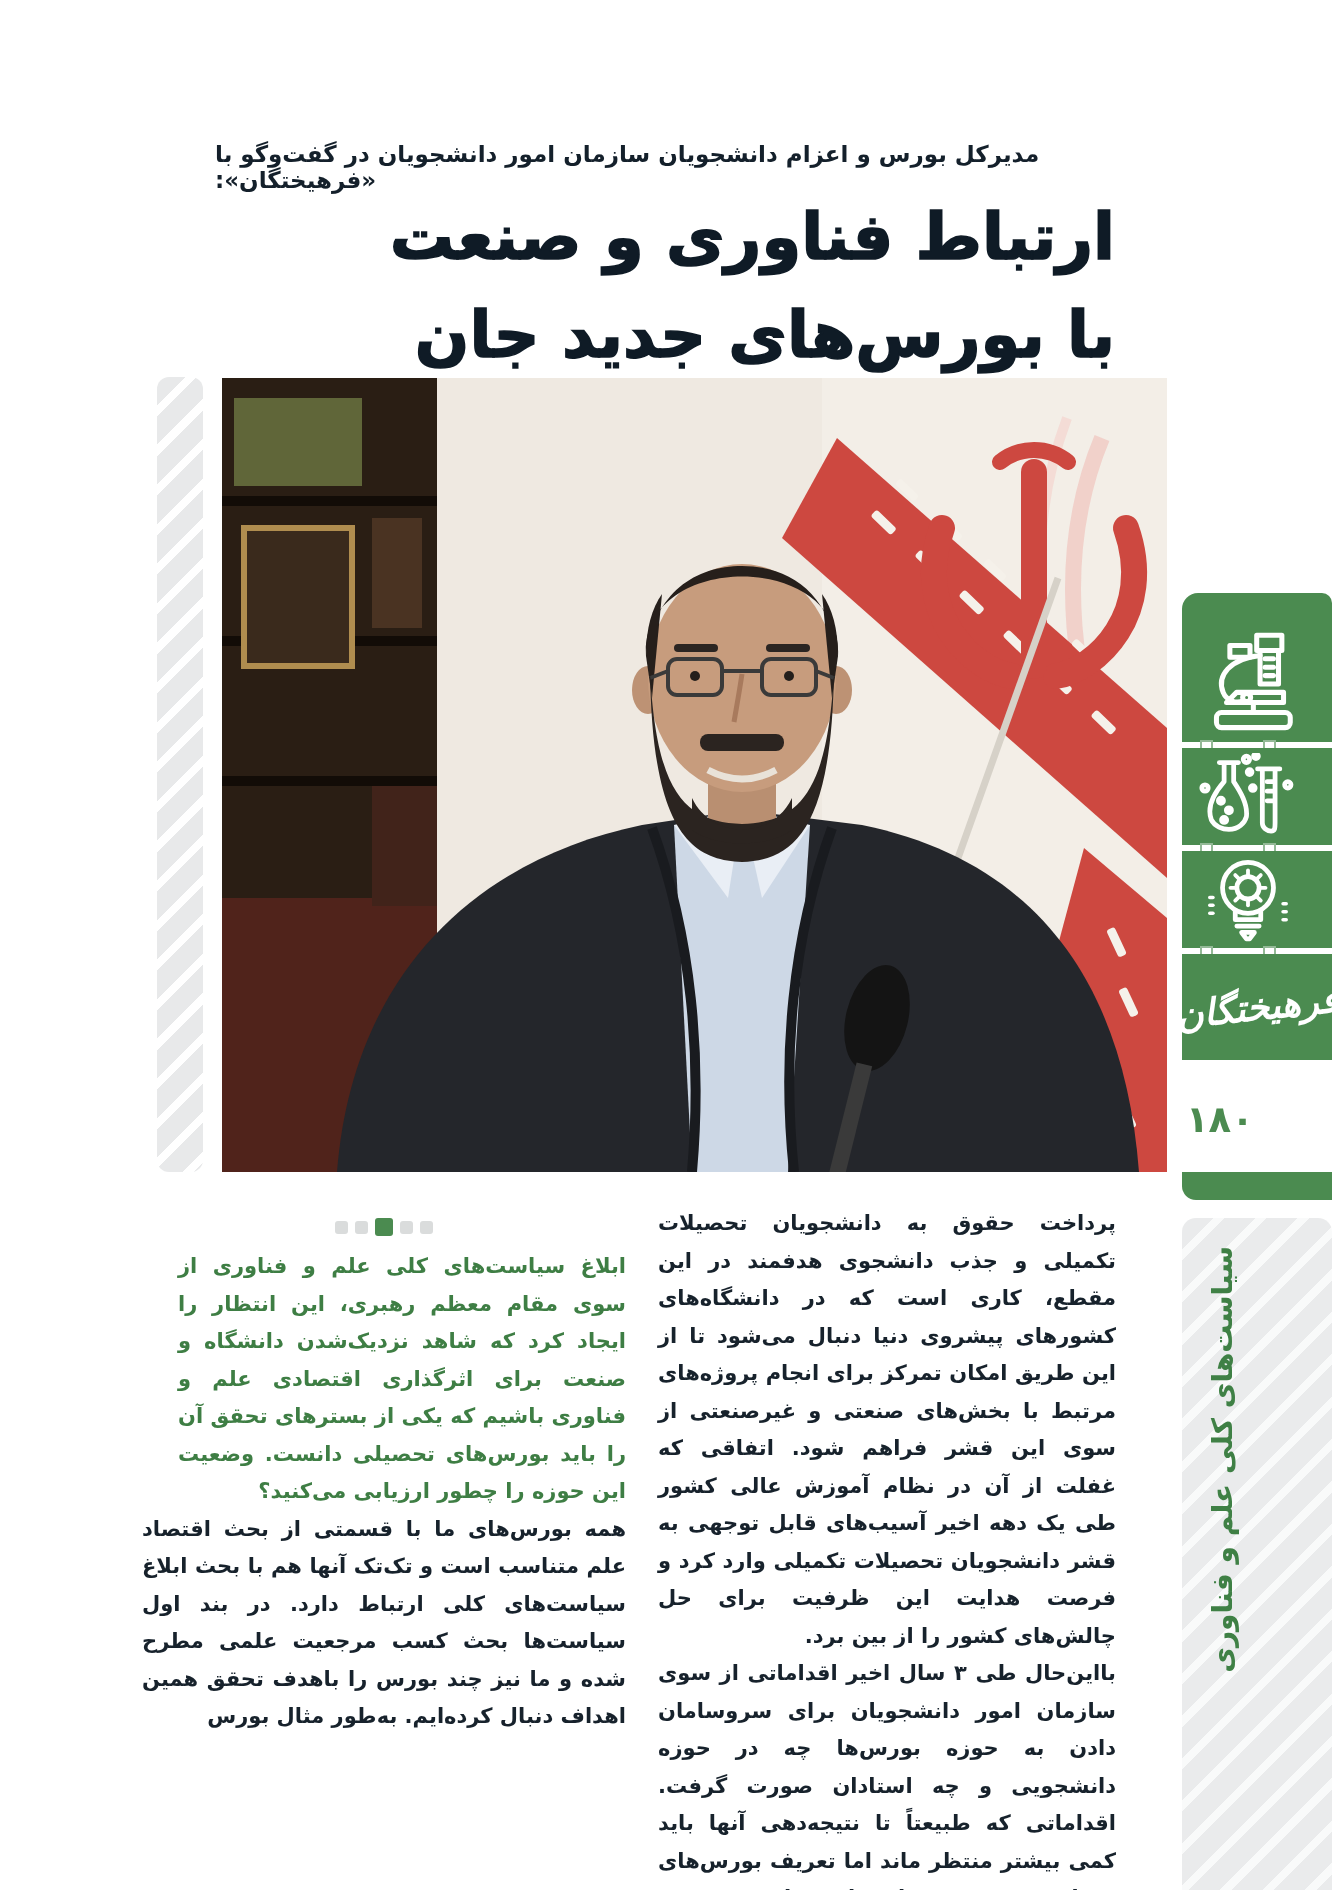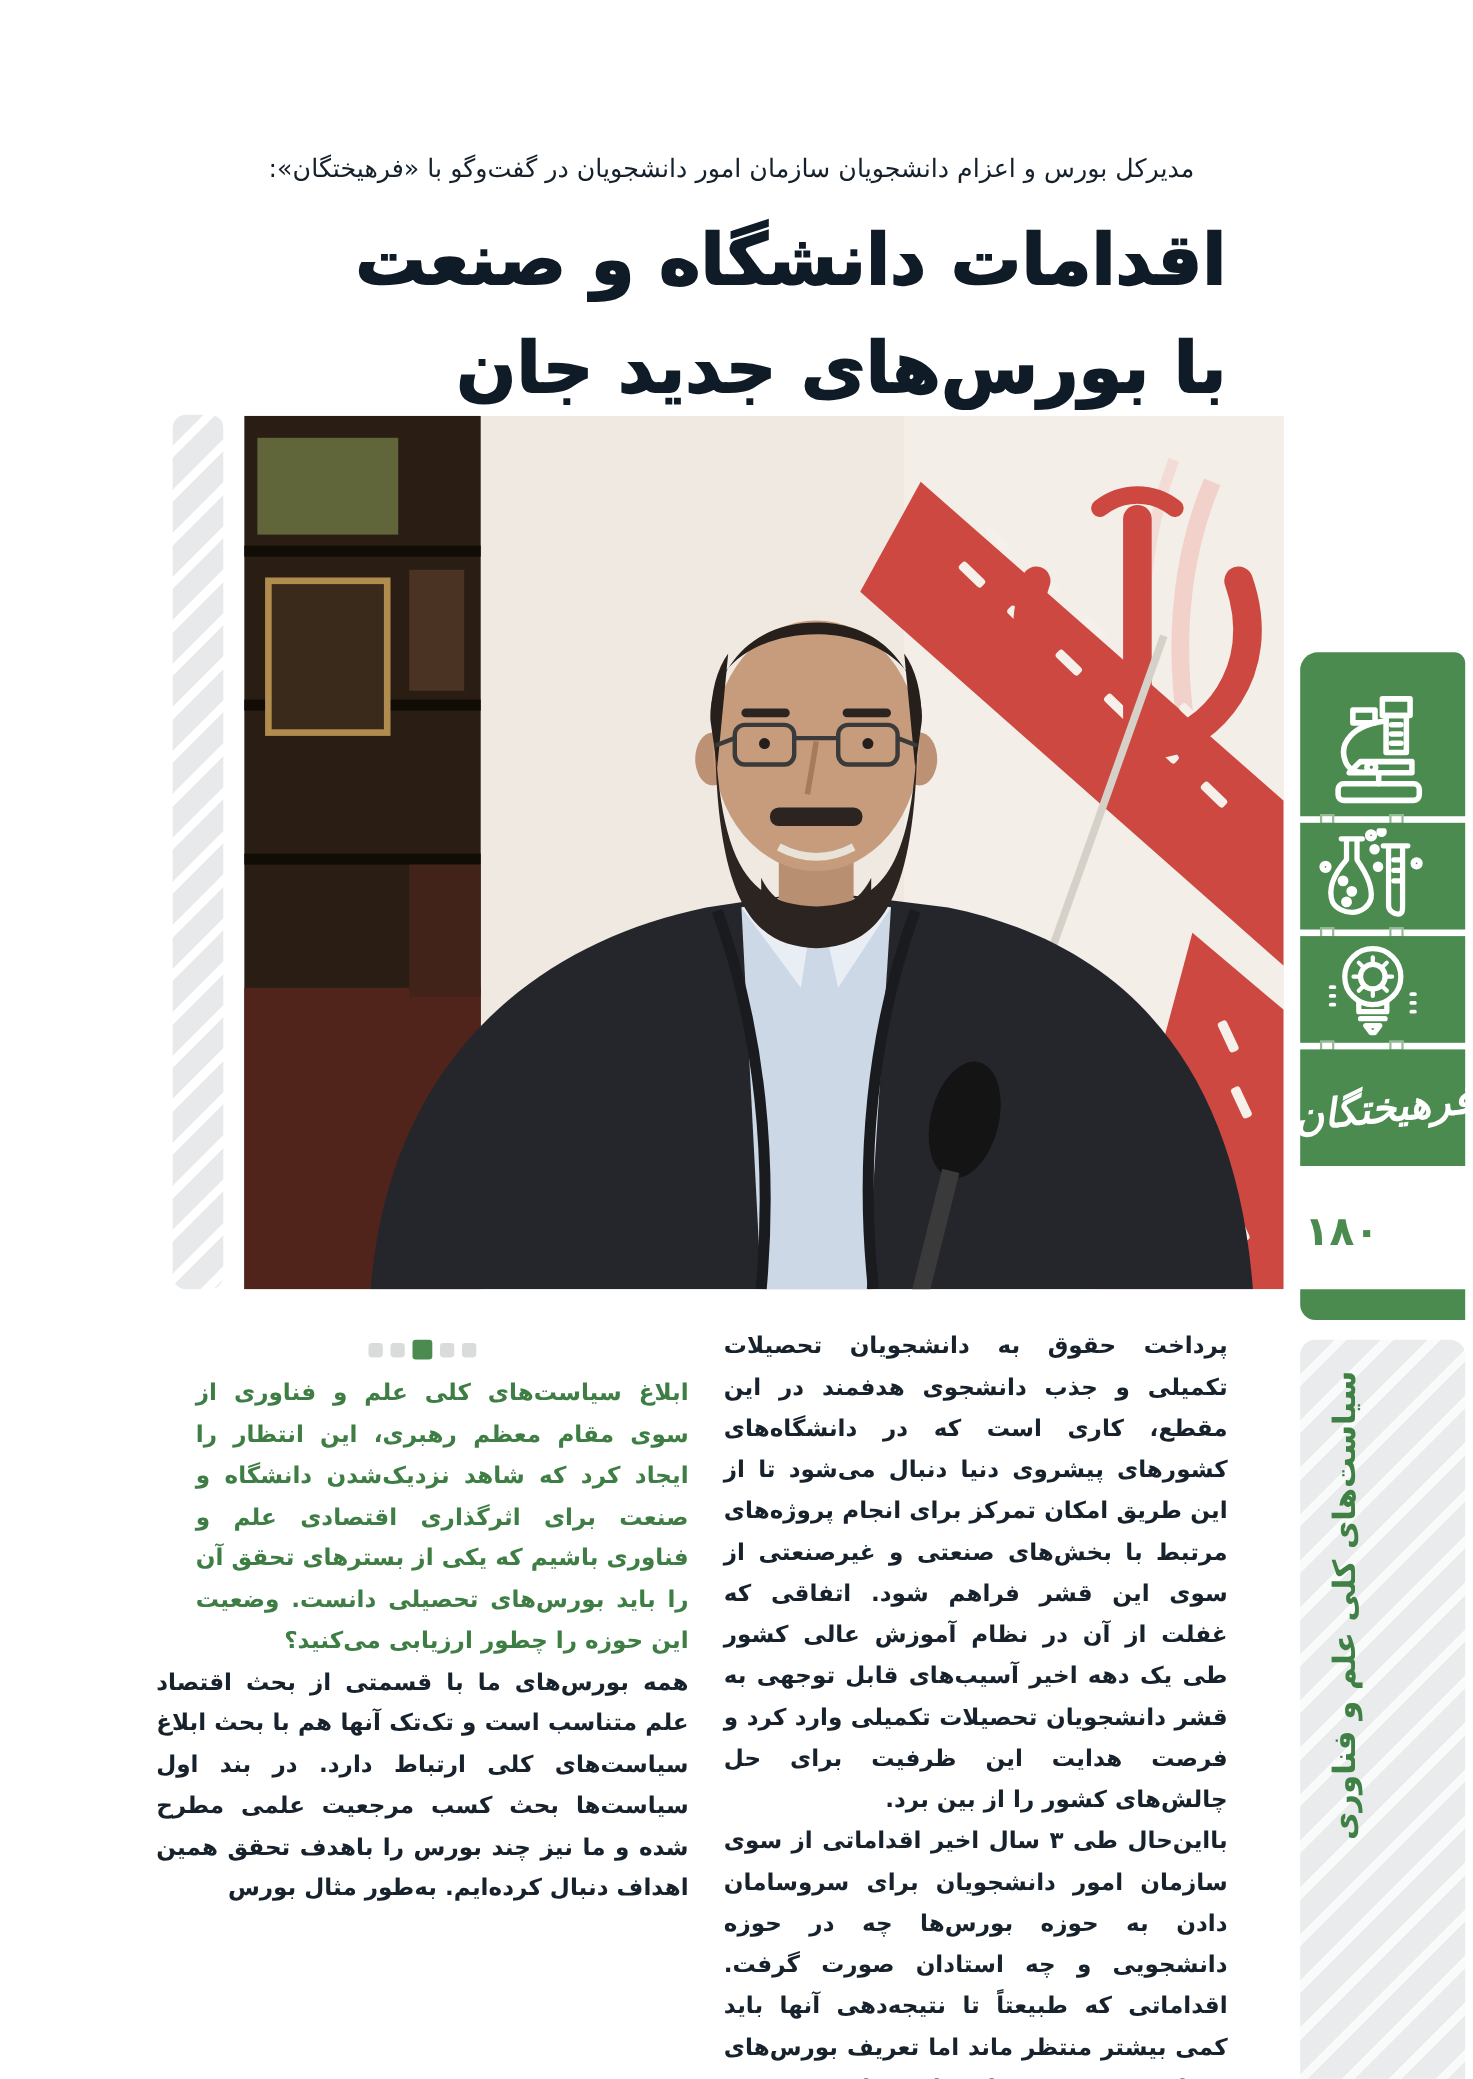--- a/index.html
+++ b/index.html
@@ -1,21 +1,21 @@
 <!DOCTYPE html>
 <html lang="fa"><head>
 <meta charset="utf-8">
 <style>
   html,body{margin:0;padding:0;background:#ffffff;}
   #page{position:relative;width:1339px;height:1890px;background:#ffffff;overflow:hidden;
         font-family:"DejaVu Sans",sans-serif;color:#17222c;}
   .abs{position:absolute;}
   
-  #kicker{top:141px;right:224px;width:900px;text-align:center;direction:rtl;
-          font-size:23px;font-weight:normal;color:#14202b;}
+  #kicker{top:141px;right:224px;width:900px;text-align:left;direction:rtl;
+          font-size:23px;font-weight:bold;color:#14202b;}
   #headline{top:188px;right:224px;width:920px;text-align:right;direction:rtl;
             font-size:64px;line-height:98px;font-weight:bold;color:#0f1b26;
             -webkit-text-stroke:1.6px #0f1b26;}
   
   .hatch{background:repeating-linear-gradient(135deg,#e8e9ea 0 20px,#ffffff 20px 28px);}
   #hatch-left{left:157px;top:377px;width:46px;height:795px;border-radius:12px;}
   #hatch-right{left:1182px;top:1218px;width:150px;height:672px;border-radius:14px 14px 0 0;
                background:repeating-linear-gradient(135deg,#eaebec 0 22px,#f9fafa 22px 30px);}
   
   #photo{left:222px;top:378px;width:945px;height:794px;}
@@ -51,21 +51,21 @@
   #divider .sq.active{width:18px;height:18px;background:#4b8b50;}
 </style>
 </head>
 <body>
 
 <div id="page">
 
   <div id="kicker" class="abs" dir="rtl">مدیرکل بورس و اعزام دانشجویان سازمان امور دانشجویان در گفت‌وگو با «فرهیختگان»:</div>
 
   <div id="headline" class="abs" dir="rtl">
-    <div>اقدامات دانشگاه و صنعت</div>
+    <div>ارتباط فناوری و صنعت</div>
     <div>با بورس‌های جدید جان می‌گیرد</div>
   </div>
 
   <div id="hatch-left" class="abs hatch"></div>
 
   <div id="photo" class="abs">
     <svg width="945" height="794" viewBox="0 0 945 794">
 
       <rect x="0" y="0" width="945" height="794" fill="#efe9e1"></rect>
       <rect x="600" y="0" width="345" height="794" fill="#f3eee7"></rect>

